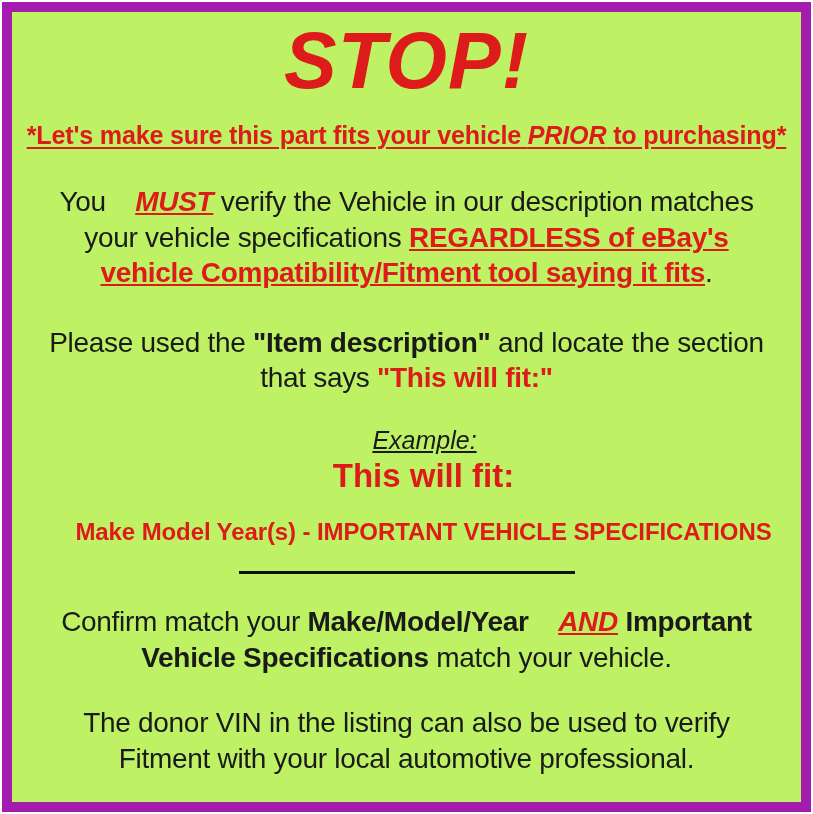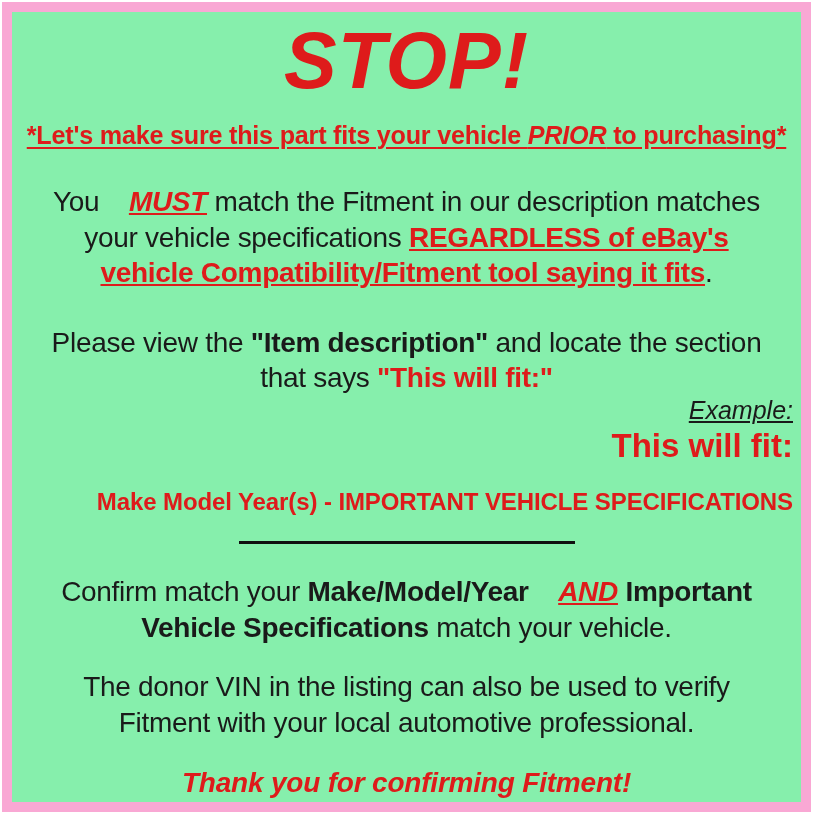--- a/index.html
+++ b/index.html
@@ -19,22 +19,22 @@
     box-sizing: border-box;
     width: 813px;
     height: 814px;
     padding: 2px 2px 2px 2px;
     background: #ffffff;
   }
   .notice-border {
     box-sizing: border-box;
     width: 100%;
     height: 100%;
-    border: 10px solid #f9a8d4;
-    background: #86efac;
+    border: 10px solid #a21caf;
+    background: #bef264;
     position: relative;
   }
   .notice-body {
     box-sizing: border-box;
     width: 100%;
     height: 100%;
     padding: 0 8px;
     text-align: center;
     overflow: hidden;
   }
@@ -71,43 +71,44 @@
     margin: 0;
     font-size: 28px;
     line-height: 1.27;
     color: #1a1a1a;
     font-weight: normal;
     letter-spacing: -0.3px;
   }
   .para-must   { margin-top: 34px; padding: 0 18px; }
   .para-view   { margin-top: 34px; padding: 0 14px; }
   .para-confirm{ margin-top: 30px; padding: 0 20px; }
-  .para-vin    { margin-top: 24px; padding: 0 16px; }
+  .para-vin    { margin-top: 30px; padding: 0 16px; }
 
   .para .u-red {
     color: #de1b1b;
     font-weight: bold;
     text-decoration: underline;
     text-underline-offset: 2px;
   }
   .para .u-red-i {
     color: #de1b1b;
     font-weight: bold;
     font-style: italic;
     text-decoration: underline;
     text-underline-offset: 2px;
     margin-left: 22px;
   }
   .para .red-b { color: #de1b1b; font-weight: bold; }
   .para .blk-b { color: #1a1a1a; font-weight: bold; }
 
   
   .example-block {
-    text-align: right;
+    text-align: center;
     padding-left: 36px;
+    margin-top: 30px;
   }
   .example-label {
     margin: 0;
     font-size: 25px;
     line-height: 1.18;
     font-style: italic;
     color: #1a1a1a;
     text-decoration: underline;
     text-underline-offset: 2px;
     display: inline-block;
@@ -155,23 +156,23 @@
 <body>
 
 <div class="notice-frame">
   <div class="notice-border">
     <div class="notice-body">
 
       <div class="headline">STOP!</div>
 
       <div class="subhead"><span>*Let's make sure this part fits your vehicle </span><span class="i">PRIOR</span><span> to purchasing*</span></div>
 
-      <p class="para para-must"><span>You </span><span class="u-red-i">MUST</span><span> match the Fitment in our description matches your vehicle specifications </span><span class="u-red">REGARDLESS of eBay's vehicle Compatibility/Fitment tool saying it fits</span><span>.</span></p>
+      <p class="para para-must"><span>You </span><span class="u-red-i">MUST</span><span> verify the Vehicle in our description matches your vehicle specifications </span><span class="u-red">REGARDLESS of eBay's vehicle Compatibility/Fitment tool saying it fits</span><span>.</span></p>
 
-      <p class="para para-view"><span>Please view the </span><span class="blk-b">"Item description"</span><span> and locate the section that says </span><span class="red-b">"This will fit:"</span></p>
+      <p class="para para-view"><span>Please used the </span><span class="blk-b">"Item description"</span><span> and locate the section that says </span><span class="red-b">"This will fit:"</span></p>
 
       <div class="example-block">
         <div>
           <span class="example-label">Example:</span>
         </div>
         <div class="example-fit">This will fit:</div>
         <div class="example-spec">Make Model Year(s) - IMPORTANT VEHICLE SPECIFICATIONS</div>
       </div>
 
       <div class="divider-wrap">

